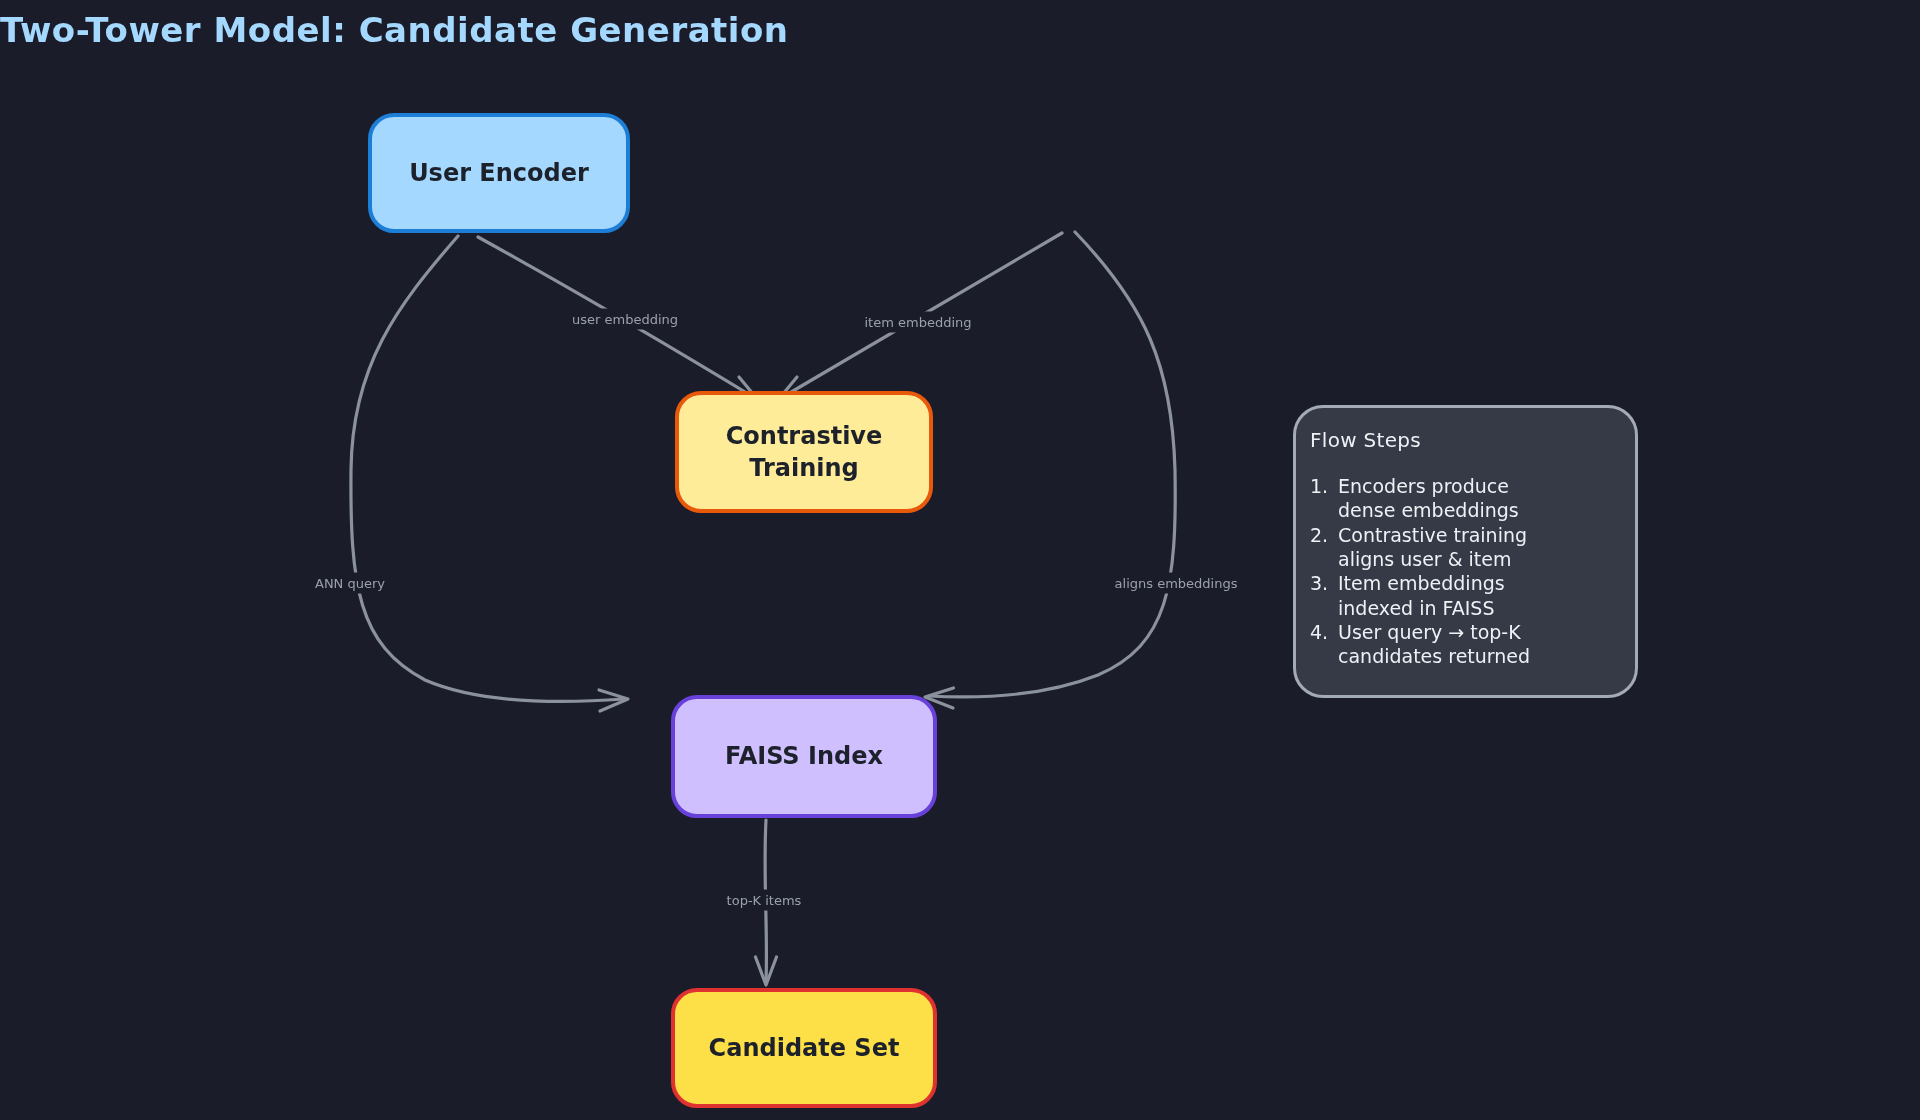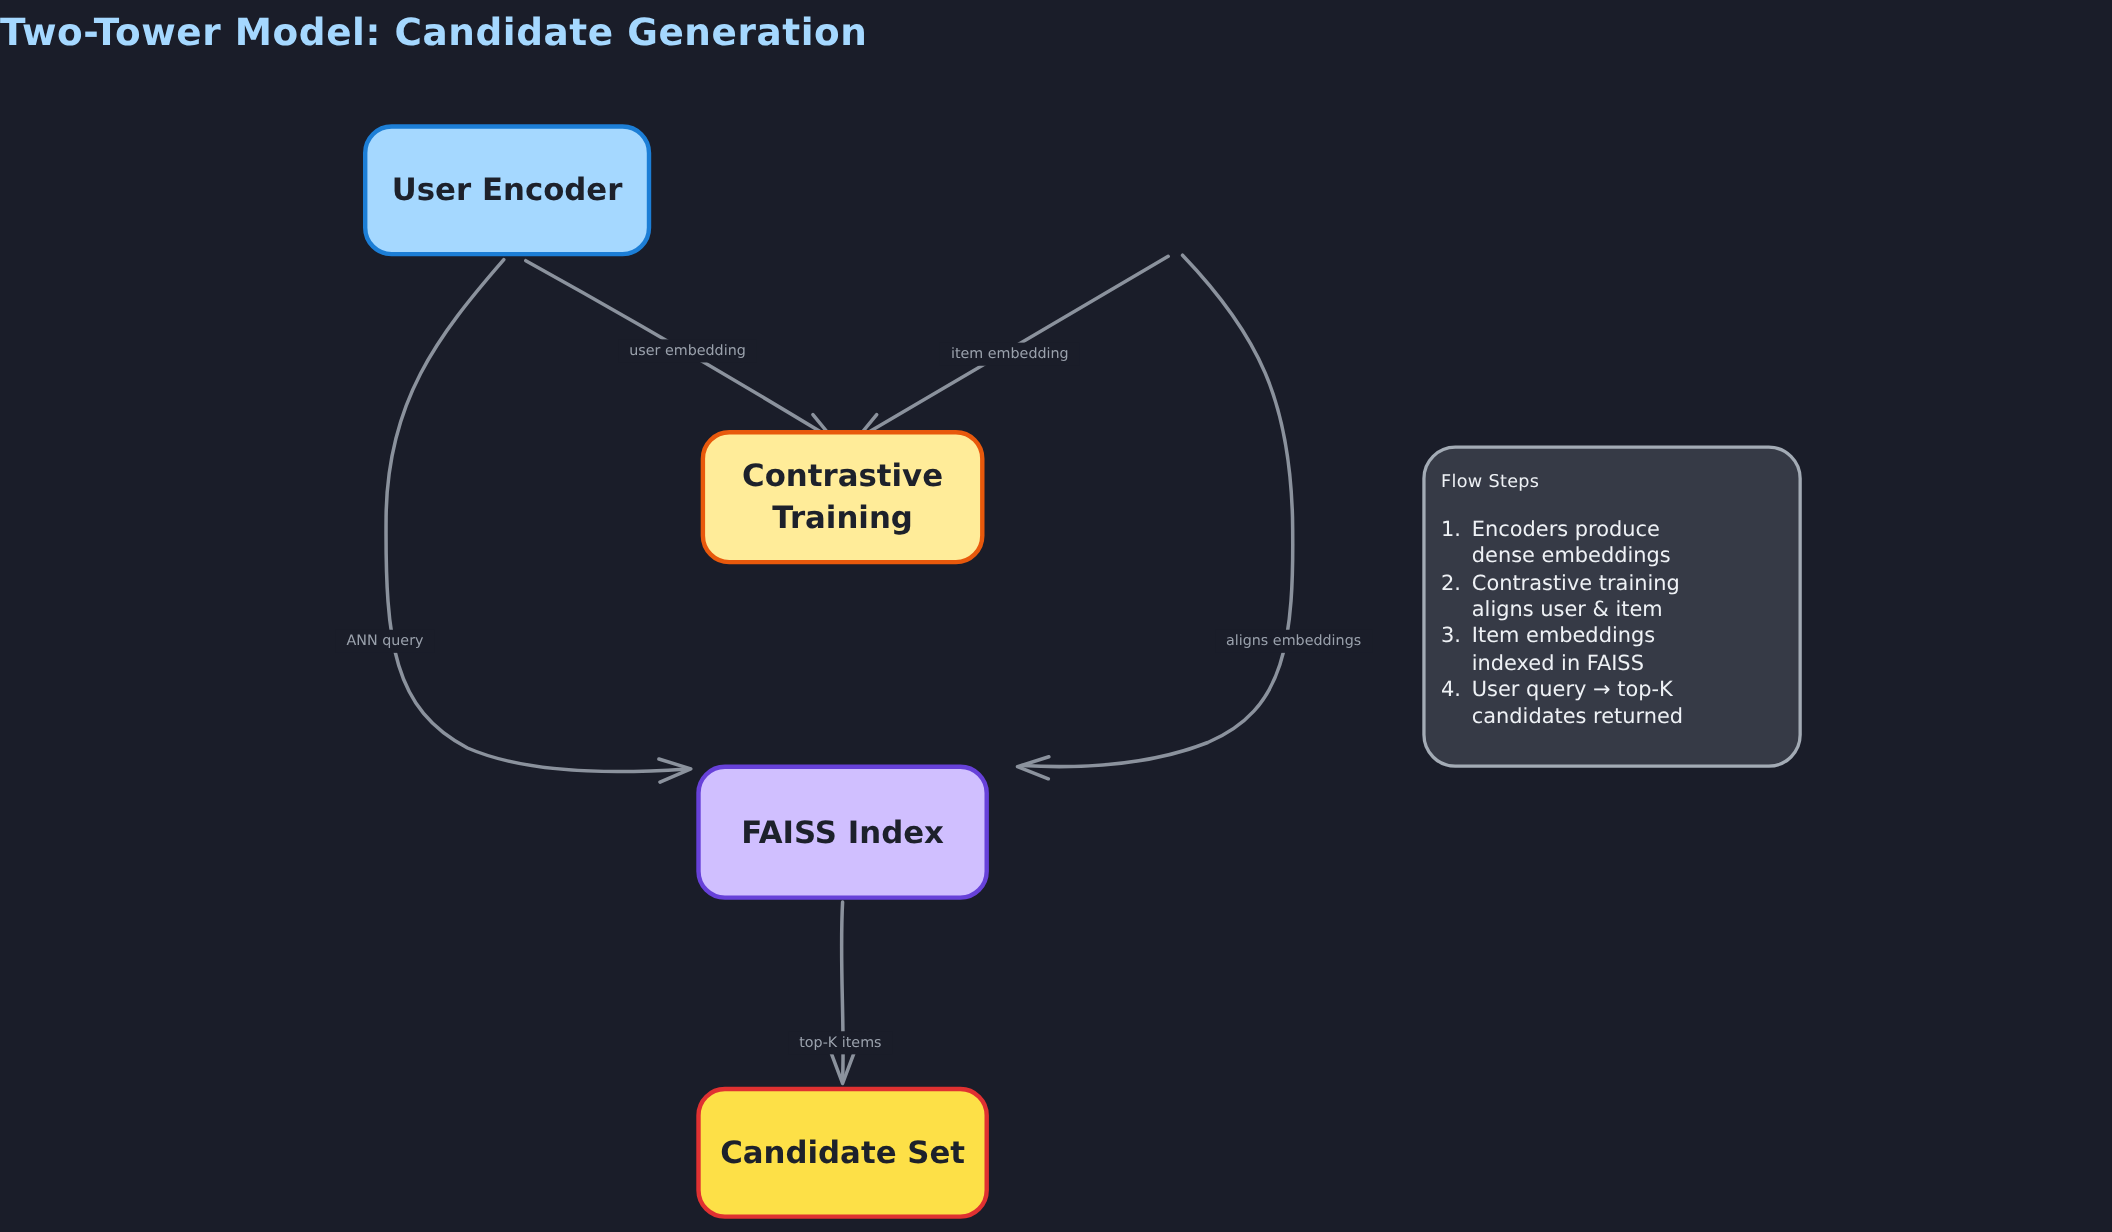--- a/index.html
+++ b/index.html
@@ -12,33 +12,33 @@
   .canvas{position:relative;width:1920px;height:1120px;}
   .title{
     position:absolute;left:0;top:10px;width:1530px;text-align:left;
     color:var(--title);font-size:34px;font-weight:bold;letter-spacing:.5px;
   }
   svg.edges{position:absolute;left:0;top:0;width:1920px;height:1120px;}
   svg.edges path{fill:none;stroke:var(--arrow);stroke-width:3.2;stroke-linecap:round;stroke-linejoin:round;}
   .node{
     position:absolute;display:flex;align-items:center;justify-content:center;
     border:4px solid;border-radius:26px;color:var(--node-text);
-    font-size:28px;font-weight:bold;text-align:center;white-space:pre-line;line-height:1.35;
+    font-size:24px;font-weight:bold;text-align:center;white-space:pre-line;line-height:1.35;margin-left:38px;
   }
   .edge-label{
     position:absolute;transform:translate(-50%,-50%);
     background:var(--bg);color:var(--edge-label);font-size:13px;
     padding:3px 10px;white-space:nowrap;
   }
   .panel{
     position:absolute;left:1293px;top:405px;width:345px;height:293px;
     background:var(--panel-bg);border:3px solid var(--panel-border);border-radius:30px;
     color:var(--panel-text);padding:20px 16px 16px 14px;
   }
-  .panel-title{font-size:16px;margin-bottom:22px;letter-spacing:.3px;}
+  .panel-title{font-size:20px;margin-bottom:22px;letter-spacing:.3px;}
   .step{display:grid;grid-template-columns:28px 1fr;font-size:19px;line-height:1.28;}
   .step .num{text-align:left;}
   .step .txt{white-space:pre-line;}
 </style>
 </head>
 <body>
 
 <div class="canvas">
 
   <div class="title">Two-Tower Model: Candidate Generation</div>
@@ -76,21 +76,21 @@
   </div>
 
   <div class="node" style="left: 633px; top: 988px; width: 266px; height: 120px; background: #fde047; border-color: rgb(224, 49, 49);">
     <span>Candidate Set</span>
   </div>
 
   <div class="edge-label" style="left:625px;top:319px;">user embedding</div>
   <div class="edge-label" style="left:918px;top:322px;">item embedding</div>
   <div class="edge-label" style="left:350px;top:583px;">ANN query</div>
   <div class="edge-label" style="left:1176px;top:583px;">aligns embeddings</div>
-  <div class="edge-label" style="left:764px;top:900px;margin-top:48px;">top-K items</div>
+  <div class="edge-label" style="left:764px;top:900px;">top-K items</div>
 
   <div class="panel">
     <div class="panel-title">Flow Steps</div>
     <div class="steps" id="steps">
         <div class="step">
           <span class="num">1.</span>
           <span class="txt">Encoders produce
 dense embeddings</span>
         </div>
         <div class="step">

